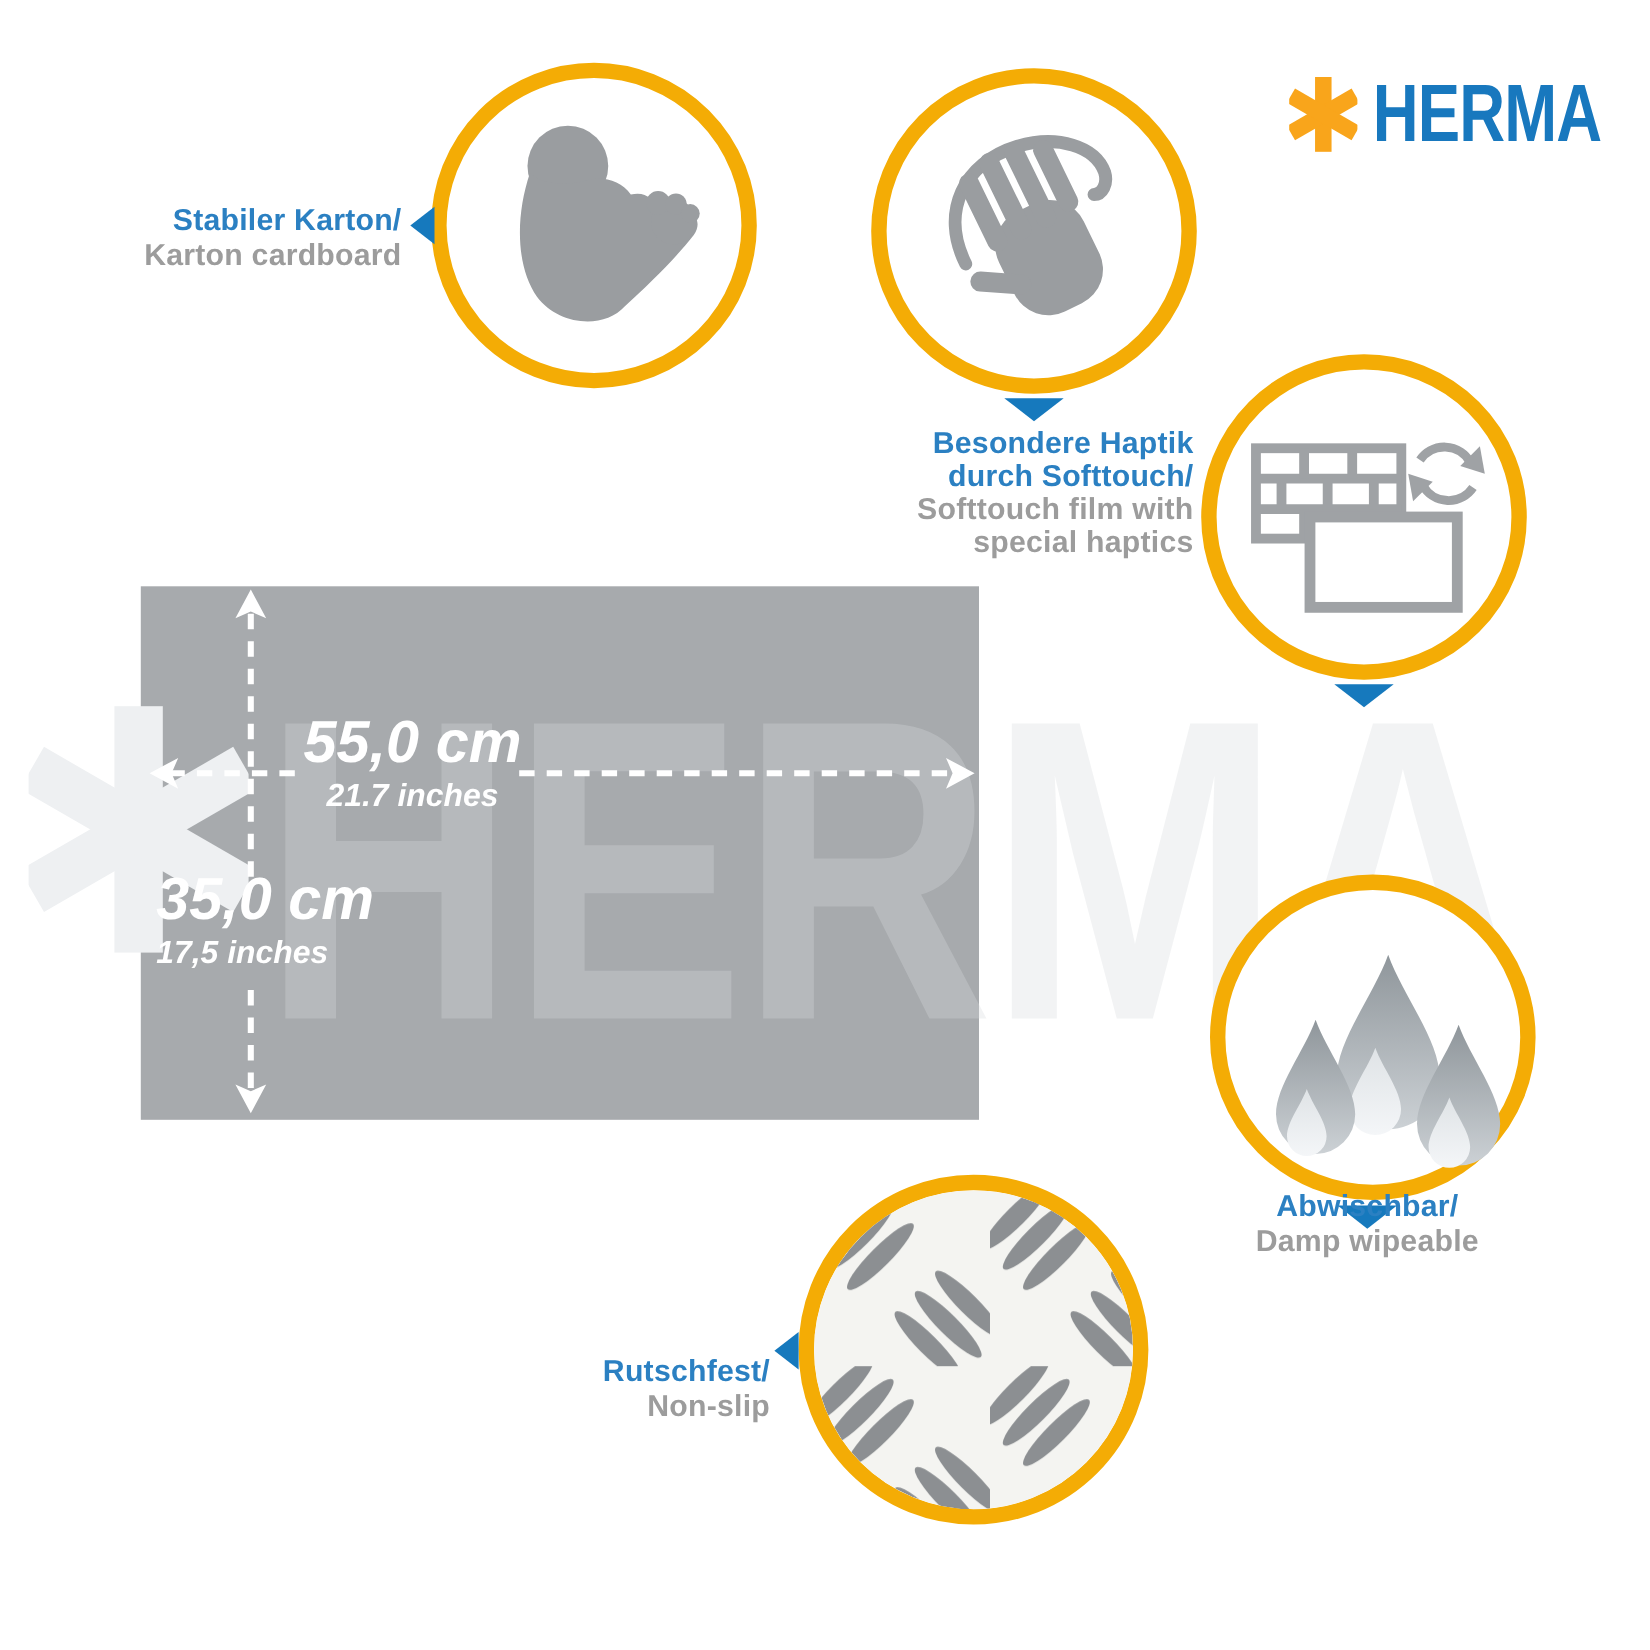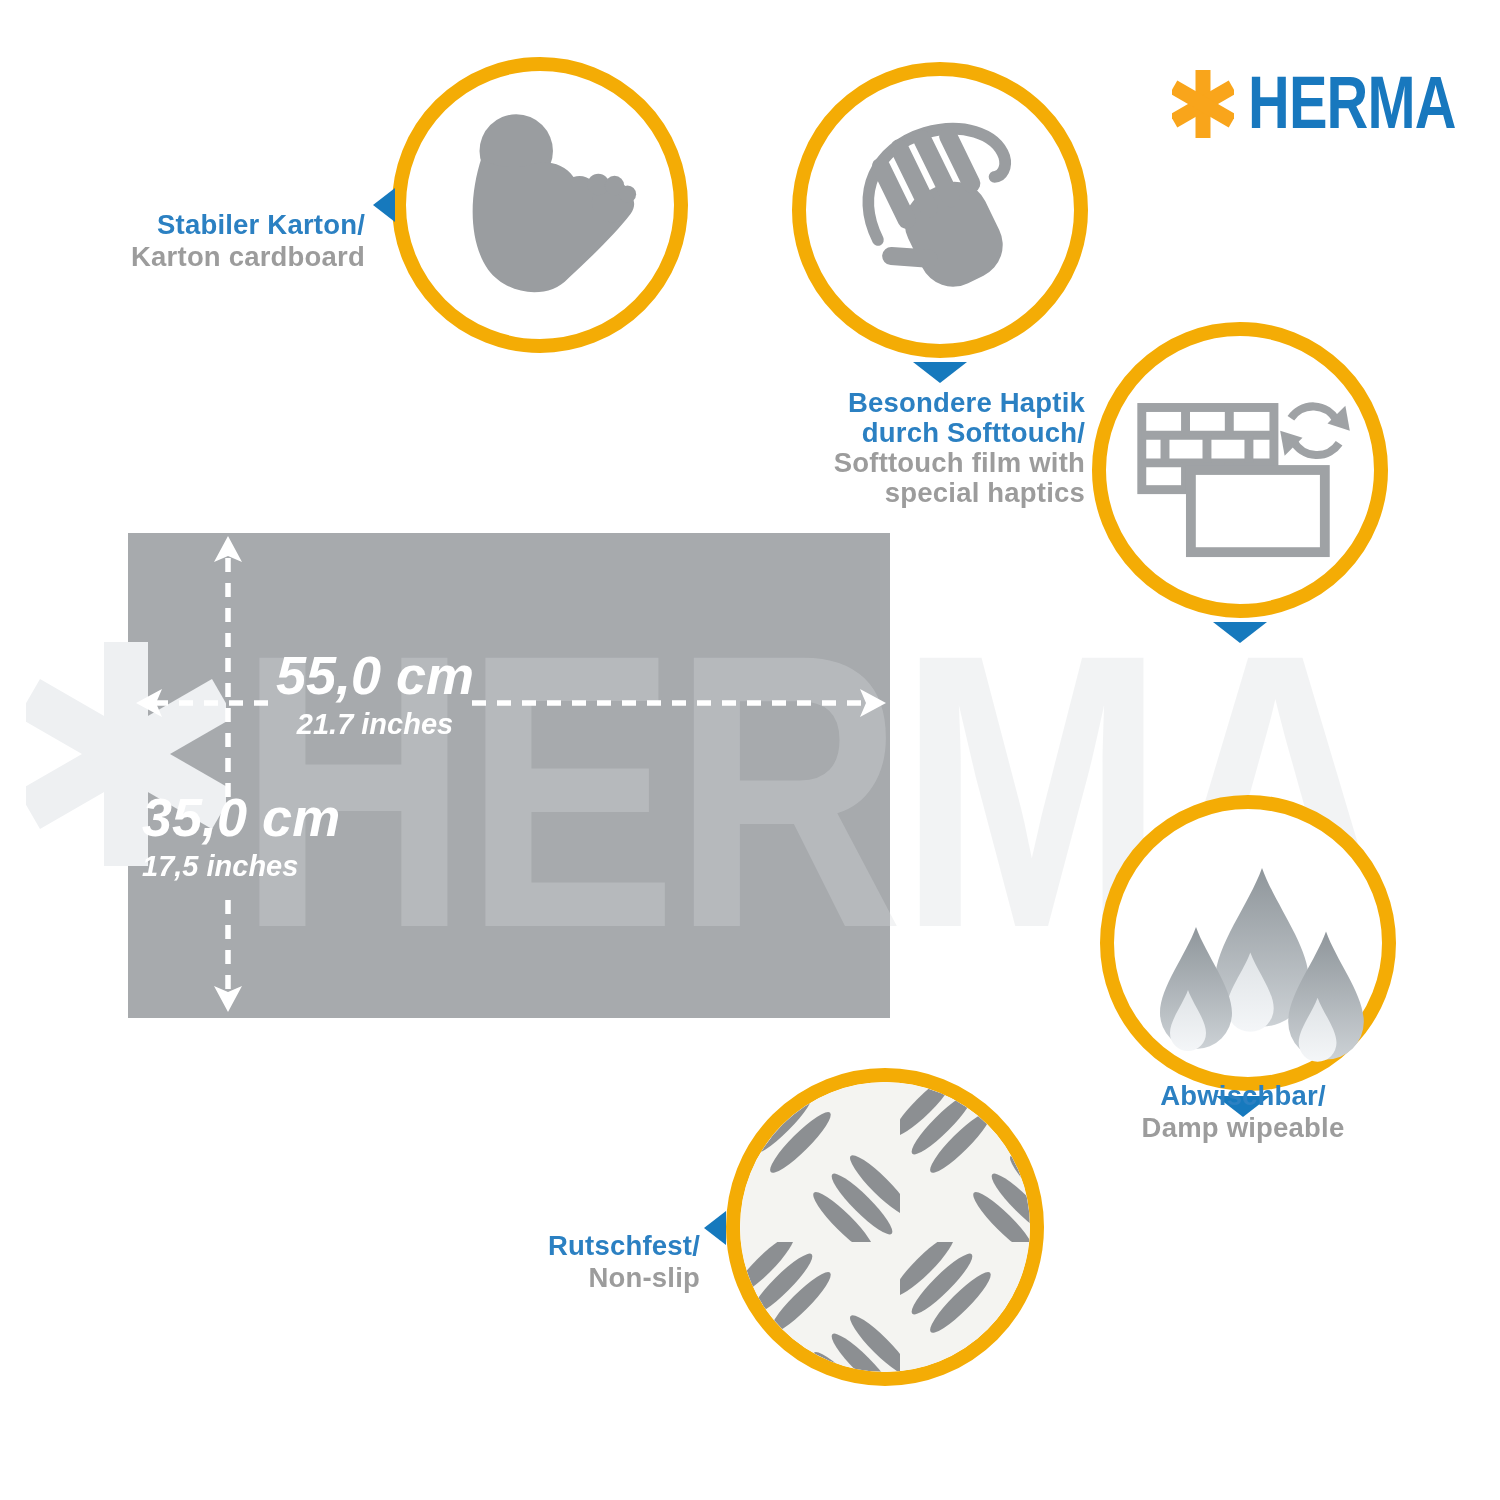--- a/index.html
+++ b/index.html
@@ -40,21 +40,21 @@
   .tri-down{border-left:27px solid transparent;border-right:27px solid transparent;border-top:21px solid var(--arrow-blue);}
   .t-arm{left:373px;top:188px;}
   .t-hand{left:913px;top:362px;}
   .t-brick{left:1213px;top:622px;}
   .t-drops{left:1216px;top:1096px;}
   .t-tread{left:704px;top:1211px;}
   
   .label{position:absolute;z-index:6;font-weight:bold;font-size:27.5px;line-height:32px;letter-spacing:0.2px;}
   .label .de{display:block;color:var(--label-blue);}
   .label .en{display:block;color:var(--label-gray);}
-  .l-arm{left:100px;top:184px;width:265px;text-align:right;margin-top:25px;}
+  .l-arm{left:100px;top:184px;width:265px;text-align:right;}
   .l-hand{left:785px;top:388px;width:300px;text-align:right;line-height:30px;}
   .l-brick{left:1057px;top:652px;width:366px;text-align:center;}
   .l-drops{left:1083px;top:1080px;width:320px;text-align:center;}
   .l-tread{left:470px;top:1214px;width:230px;text-align:right;margin-top:16px;}
   
   .logo{position:absolute;left:1172px;top:68px;display:flex;align-items:flex-start;z-index:7;}
   .logo-text{
     font-size:74px;font-weight:800;color:var(--brand-blue);line-height:70px;
     margin-left:14px;letter-spacing:-1px;transform:scaleX(0.78);transform-origin:left top;
   }

